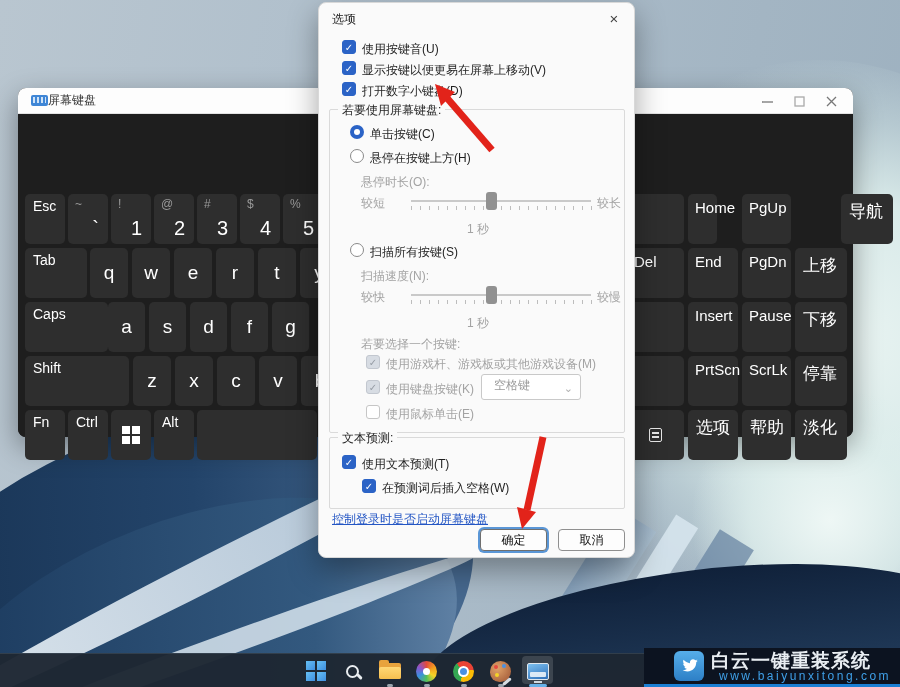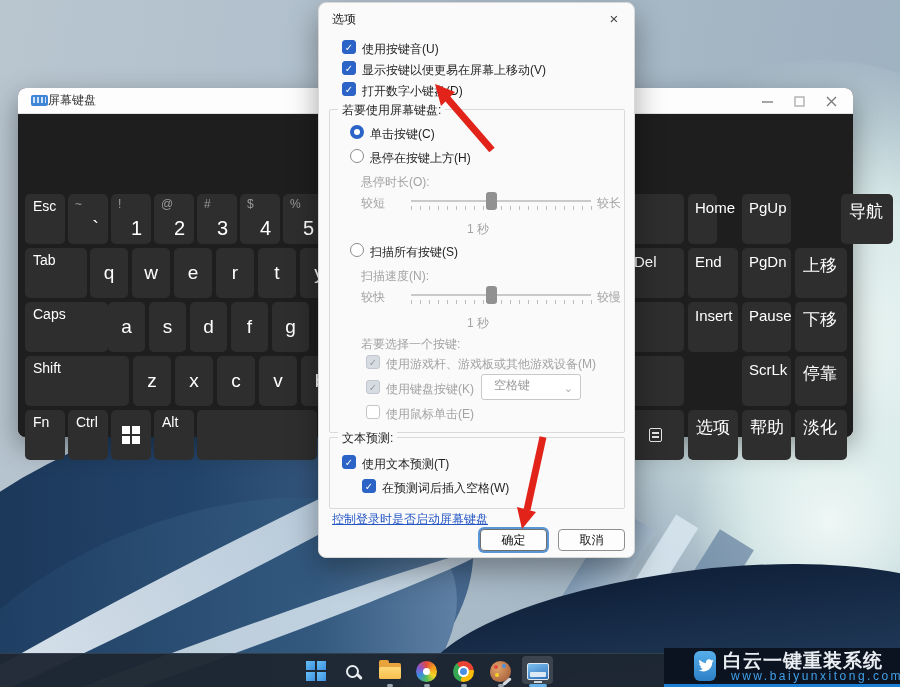--- a/index.html
+++ b/index.html
@@ -132,21 +132,21 @@
   .ic-paint .d3 { left:5px; top:12px; background:#f5d327; }
   .ic-paint .brush { position:absolute; right:-1px; bottom:-1px; width:10px; height:3px; background:#d8dde2;
                      transform:rotate(-40deg); border-radius:2px; }
   .ic-oskapp { width:22px; height:17px; position:relative; }
   .ic-oskapp .scr { position:absolute; inset:0; border:1.5px solid #dfe7ee; border-radius:2px;
                     background:linear-gradient(160deg,#7cc0f0,#2f6fb8); }
   .ic-oskapp .keys { position:absolute; left:3px; bottom:3px; right:3px; height:5px; background:rgba(235,243,250,.9); border-radius:1px; }
   .ic-oskapp .stand { position:absolute; left:7px; bottom:-3px; width:8px; height:2px; background:#cfd8e0; }
 
   
-  #watermark { position:absolute; right:0; bottom:0; width:236px; height:39px; z-index:50;
+  #watermark { position:absolute; right:0; bottom:0; width:256px; height:39px; z-index:50;
                background:#0c1320; border-bottom:3px solid #1a7fd4; display:flex; align-items:center;padding-left:24px; }
   #wm-logo { width:30px; height:30px; margin-left:6px; border-radius:6px;
              background:linear-gradient(180deg,#56aeea,#2d7fc6); display:flex; align-items:center; justify-content:center; }
   #wm-text { margin-left:7px; display:flex; flex-direction:column; }
   #wm-brand { color:#e8edf2; font-size:19px; font-weight:bold; letter-spacing:1px; line-height:21px; white-space:nowrap; }
   #wm-url { color:#3fa0e8; font-size:12px; letter-spacing:2.5px; line-height:11px; white-space:nowrap;margin-left:8px; }
 </style>
 </head>
 <body>
 
@@ -251,20 +251,21 @@
         <div class="kb-key cjk" style="left: 823px; top: 80px; width: 52px;">导航</div>
         <div class="kb-key rnav" style="left: 609px; top: 134px; width: 57px;">Del</div>
         <div class="kb-key rnav" style="left: 670px; top: 134px; width: 50px;">End</div>
         <div class="kb-key rnav" style="left: 724px; top: 134px; width: 49px;">PgDn</div>
         <div class="kb-key cjk" style="left: 777px; top: 134px; width: 52px;">上移</div>
         <div class="kb-key" style="left: 609px; top: 188px; width: 57px;"></div>
         <div class="kb-key rnav" style="left: 670px; top: 188px; width: 50px;">Insert</div>
         <div class="kb-key rnav" style="left: 724px; top: 188px; width: 49px;">Pause</div>
         <div class="kb-key cjk" style="left: 777px; top: 188px; width: 52px;">下移</div>
         <div class="kb-key" style="left: 609px; top: 242px; width: 57px;"></div>
+        <div class="kb-key rnav" style="left: 670px; top: 242px; width: 50px;">PrtScn</div>
         <div class="kb-key rnav" style="left: 724px; top: 242px; width: 49px;">ScrLk</div>
         <div class="kb-key cjk" style="left: 777px; top: 242px; width: 52px;">停靠</div>
         <div class="kb-key iconkey" style="left: 609px; top: 296px; width: 57px;">
           <div class="menu-glyph">
             <div></div>
           </div>
         </div>
         <div class="kb-key cjk" style="left: 670px; top: 296px; width: 50px;">选项</div>
         <div class="kb-key cjk" style="left: 724px; top: 296px; width: 49px;">帮助</div>
         <div class="kb-key cjk" style="left: 777px; top: 296px; width: 52px;">淡化</div>

